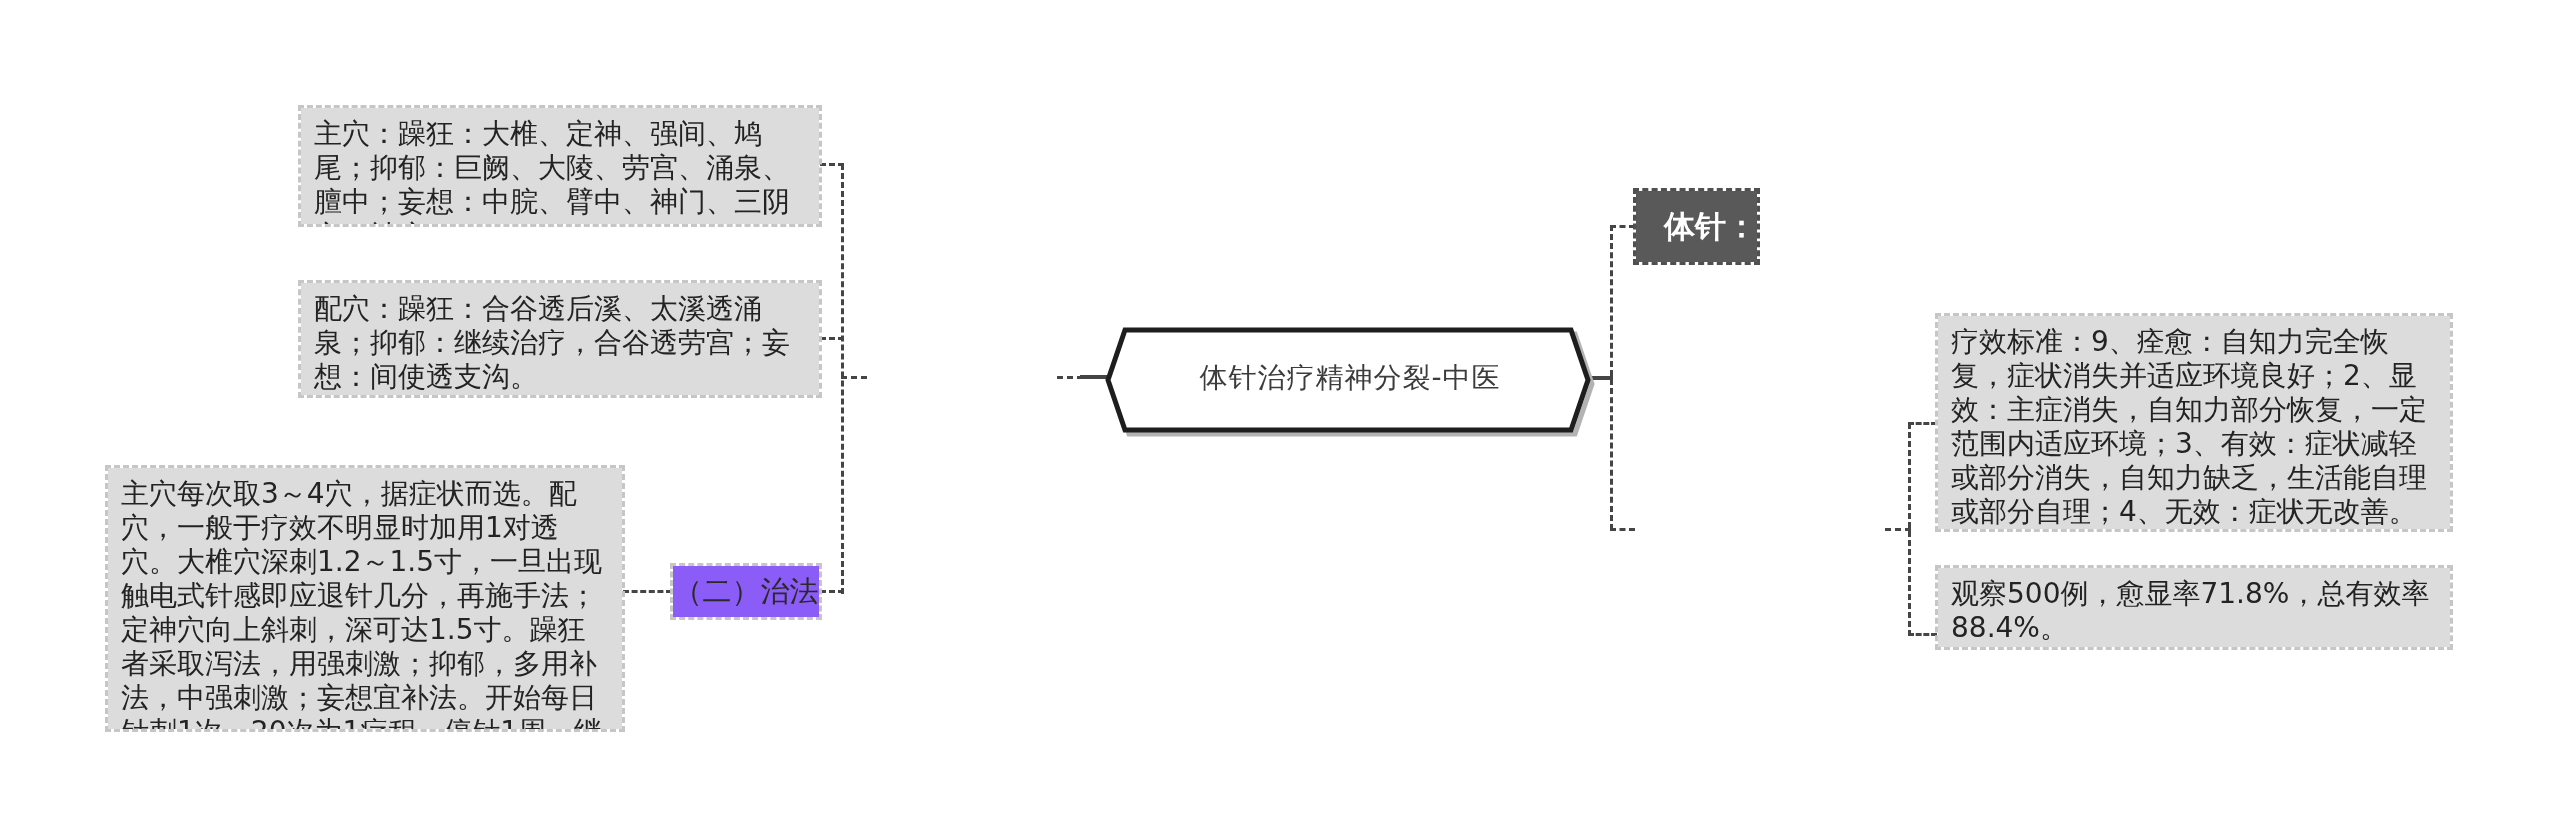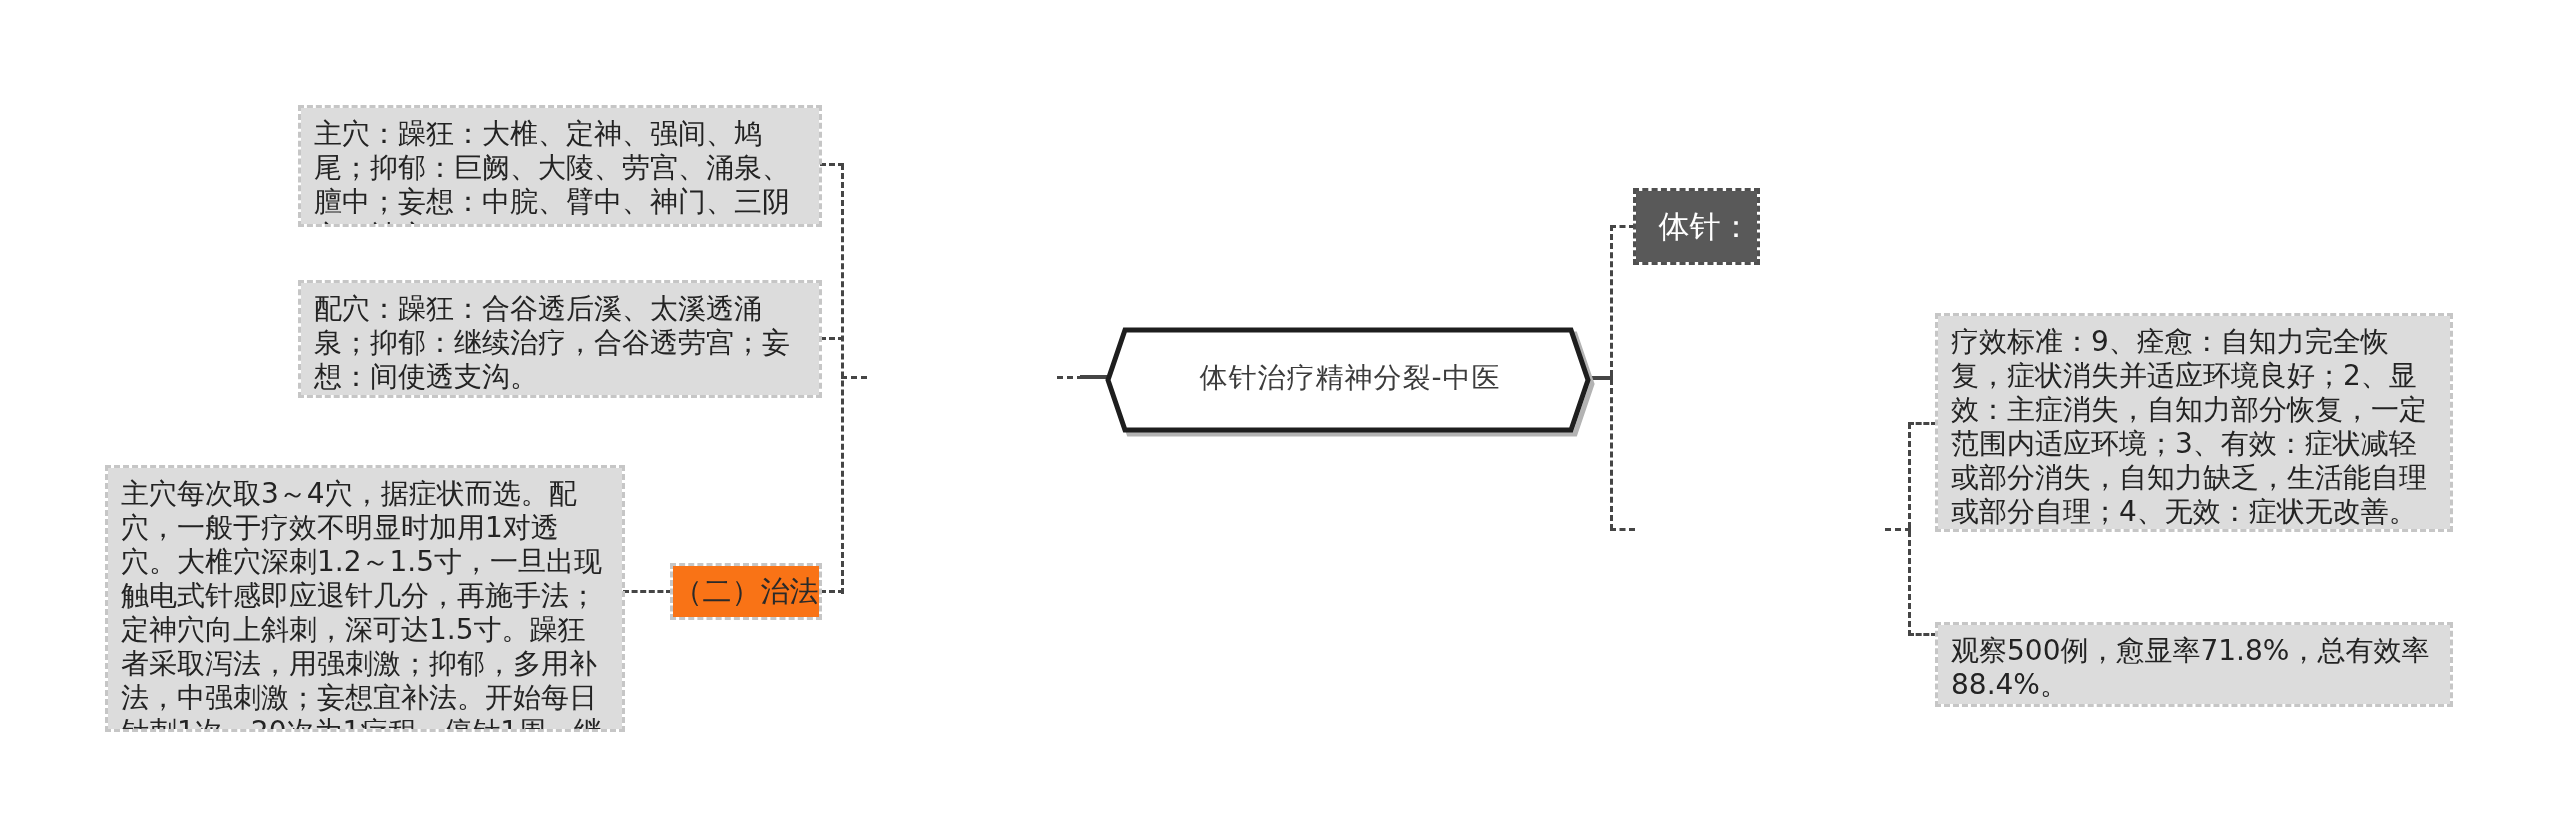--- a/index.html
+++ b/index.html
@@ -20,21 +20,21 @@
     position:absolute; box-sizing:border-box;
     background:#595959; background-clip:padding-box;
     border:3px dashed #505050;
     color:#ffffff; font-size:31px;
     display:flex; align-items:center; justify-content:center;
     white-space:nowrap; overflow:hidden;
   }
   
   .light-node {
     position:absolute; box-sizing:border-box;
-    background:#f97316; background-clip:padding-box;
+    background:#8b5cf6; background-clip:padding-box;
     border:3px dashed #c6c6c6;
     color:#2a2a2a; font-size:29px;
     display:flex; align-items:center; justify-content:center;
     white-space:nowrap; overflow:hidden;
   }
   
   .hdash { position:absolute; height:0; border-top:3px dashed #454545; }
   .vdash { position:absolute; width:0;  border-left:3px dashed #454545; }
   .hsolid{ position:absolute; height:4px; background:#454545; }
   
@@ -81,22 +81,22 @@
   </div>
 
   <div class="hexwrap">
     <svg width="492" height="116" viewBox="0 0 492 116">
       <polygon points="8,62 25,12 471,12 488,62 471,112 25,112" fill="none" stroke="#b3b3b3" stroke-width="5"></polygon>
       <polygon points="4,58 21,8 467,8 484,58 467,108 21,108" fill="#ffffff" stroke="#1e1e1e" stroke-width="5"></polygon>
     </svg>
     <div class="hex-title">体针治疗精神分裂-中医</div>
   </div>
 
-  <div class="dark-node" style="left:1633px; top:188px; width:127px; height:77px; justify-content:center; padding-left:17px;">
+  <div class="dark-node" style="left:1633px; top:188px; width:127px; height:77px; justify-content:flex-end; padding-left:17px;font-weight:bold;">
     <span>体针：</span>
   </div>
 
 
   <div class="tbox" style="left:1935px; top:313px; width:518px; height:219px;">疗效标准：9、痊愈：自知力完全恢复，症状消失并适应环境良好；2、显效：主症消失，自知力部分恢复，一定范围内适应环境；3、有效：症状减轻或部分消失，自知力缺乏，生活能自理或部分自理；4、无效：症状无改善。</div>
 
-  <div class="tbox" style="left:1935px; top:622px; width:518px; height:85px;">观察500例，愈显率71.8%，总有效率88.4%。</div>
+  <div class="tbox" style="left:1935px; top:565px; width:518px; height:85px;">观察500例，愈显率71.8%，总有效率88.4%。</div>
 
 </div>
 
 </body></html>

